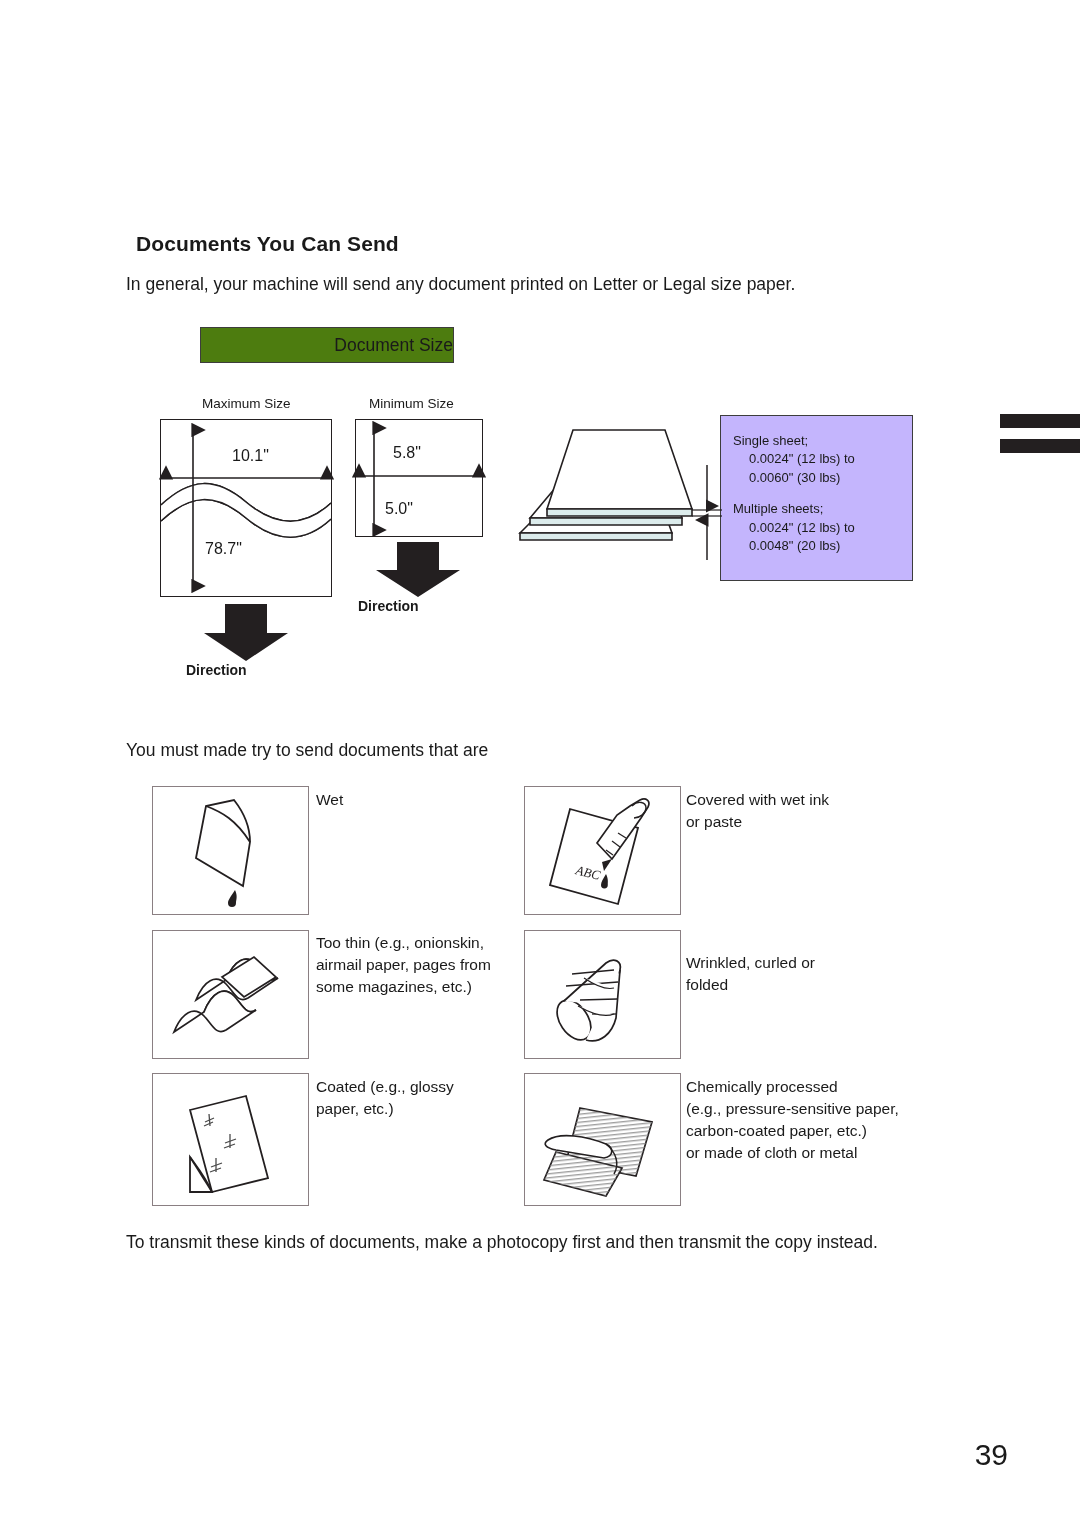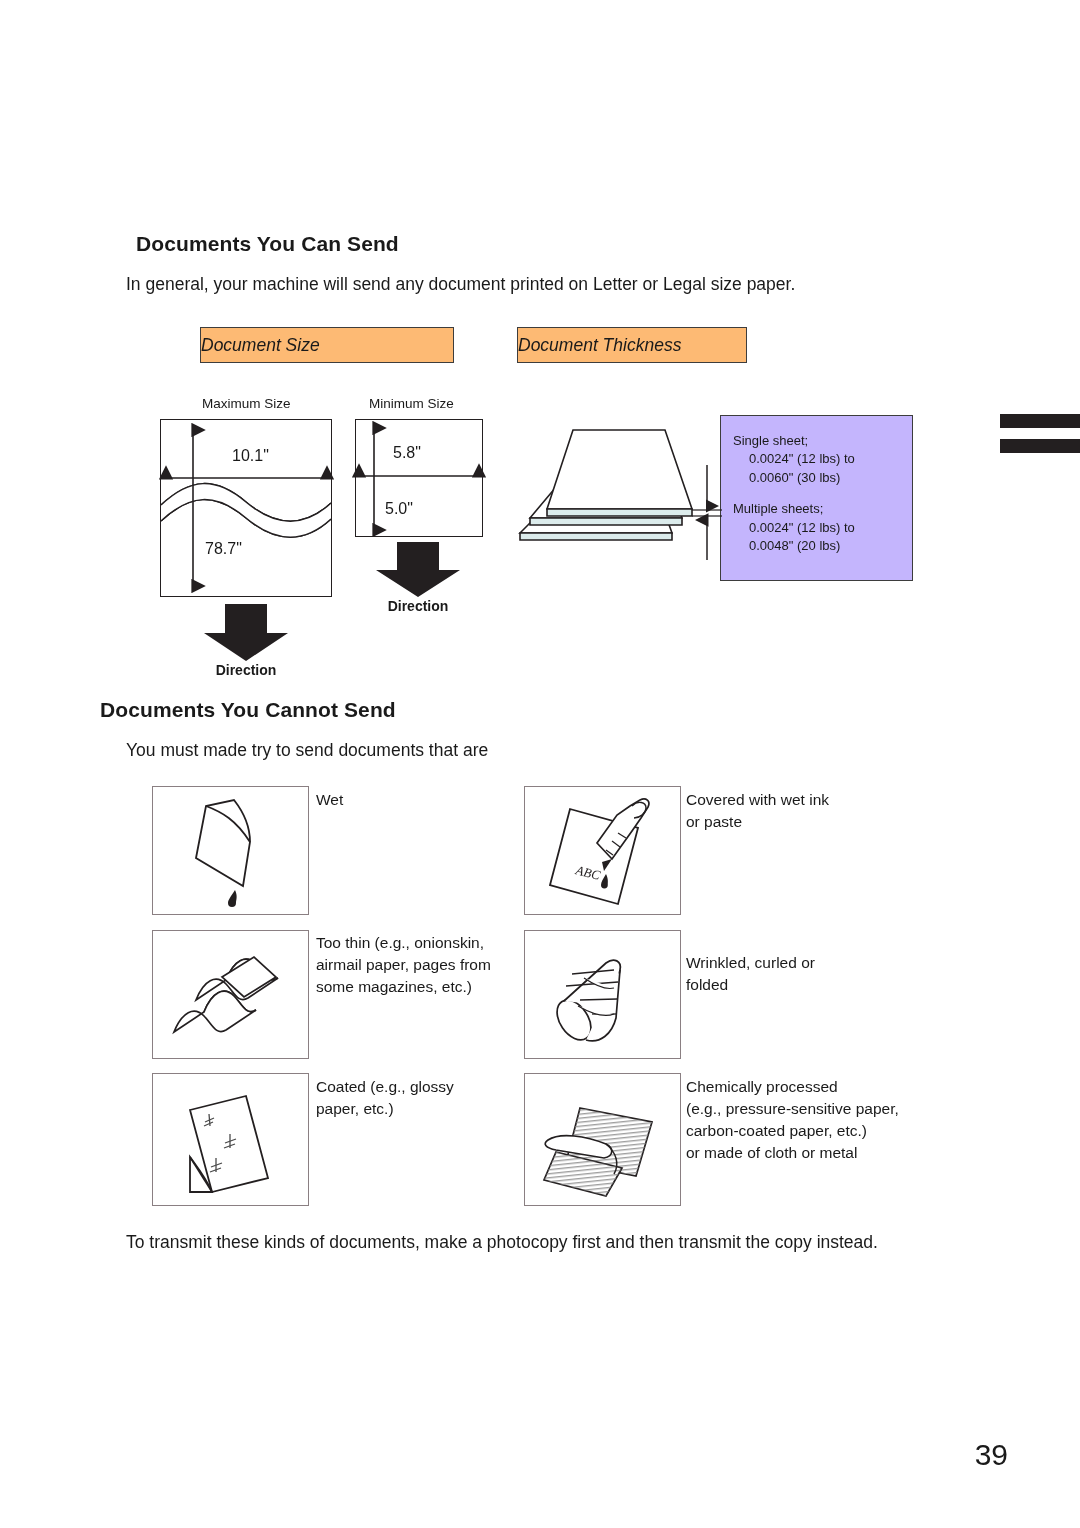--- a/index.html
+++ b/index.html
@@ -93,26 +93,25 @@
     position: absolute;
     left: 126px;
     top: 1232px;
     font-size: 17.5px;
   }
 
   
   .panel-label {
     position: absolute;
     border: 1.6px solid #3d3d3d;
-    background: #fdba74;
-    text-align: left;
+    background: #4d7c0f;
+    text-align: right;
     font-size: 17.5px;
     line-height: 34px;
     height: 34px;
-    font-style: italic;
   }
   #label-document-size { left: 200px; top: 327px; width: 252px; }
   #label-document-thickness { left: 517px; top: 327px; width: 228px; }
 
   
   .size-caption {
     position: absolute;
     font-size: 13.5px;
     white-space: nowrap;
   }
@@ -156,21 +155,20 @@
     left: 0; top: 0;
     width: 1080px;
     height: 1528px;
     pointer-events: none;
   }
 
   .direction-label {
     position: absolute;
     font-size: 14px;
     font-weight: bold;
-    text-align: center;
   }
   #direction-label-max { left: 186px; top: 662px; width: 120px; }
   #direction-label-min { left: 358px; top: 598px; width: 120px; }
 
   
   #thickness-note {
     position: absolute;
     left: 720px;
     top: 415px;
     width: 193px;
@@ -233,21 +231,20 @@
   <div id="thumb-tab">
     <div class="bar"></div>
     <div class="gap"></div>
     <div class="bar"></div>
   </div>
 
   <div class="section-heading" id="heading-can-send">Documents You Can Send</div>
   <div class="body-text" id="intro-can-send">In general, your machine will send any document printed on Letter or Legal size paper.</div>
 
   <div class="panel-label" id="label-document-size">Document Size</div>
-  <div class="panel-label" id="label-document-thickness">Document Thickness</div>
 
   <div class="size-caption" id="caption-maximum">Maximum Size</div>
   <div class="size-caption" id="caption-minimum">Minimum Size</div>
 
   <div id="box-maximum"></div>
   <div id="box-minimum"></div>
 
   <div class="dim-text" id="dim-10-1">10.1"</div>
   <div class="dim-text" id="dim-78-7">78.7"</div>
   <div class="dim-text" id="dim-5-8">5.8"</div>
@@ -259,21 +256,20 @@
   <div id="thickness-note">
     <div class="note-title">Single sheet;</div>
     <div class="note-indent">0.0024" (12 lbs) to</div>
     <div class="note-indent">0.0060" (30 lbs)</div>
     <div class="note-gap"></div>
     <div class="note-title">Multiple sheets;</div>
     <div class="note-indent">0.0024" (12 lbs) to</div>
     <div class="note-indent">0.0048" (20 lbs)</div>
   </div>
 
-  <div class="section-heading" id="heading-cannot-send">Documents You Cannot Send</div>
   <div class="body-text" id="intro-cannot-send">You must made try to send documents that are</div>
 
   <div class="item-box" id="item-box-0"></div>
   <div class="item-box" id="item-box-1"></div>
   <div class="item-box" id="item-box-2"></div>
   <div class="item-box" id="item-box-3"></div>
   <div class="item-box" id="item-box-4"></div>
   <div class="item-box" id="item-box-5"></div>
 
   <div class="item-text" id="item-text-0">Wet</div>

